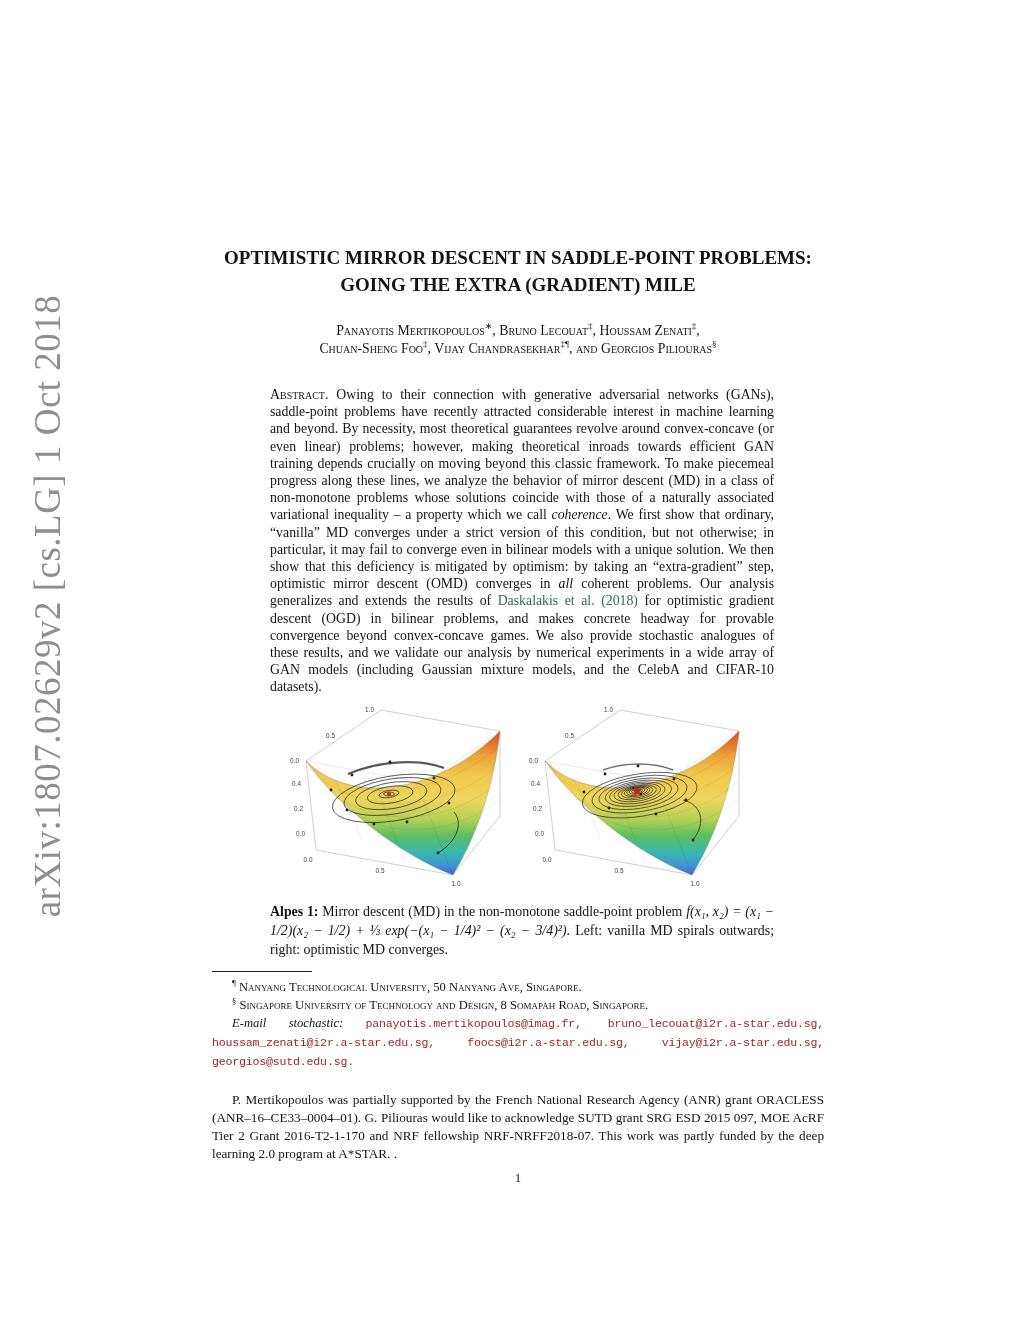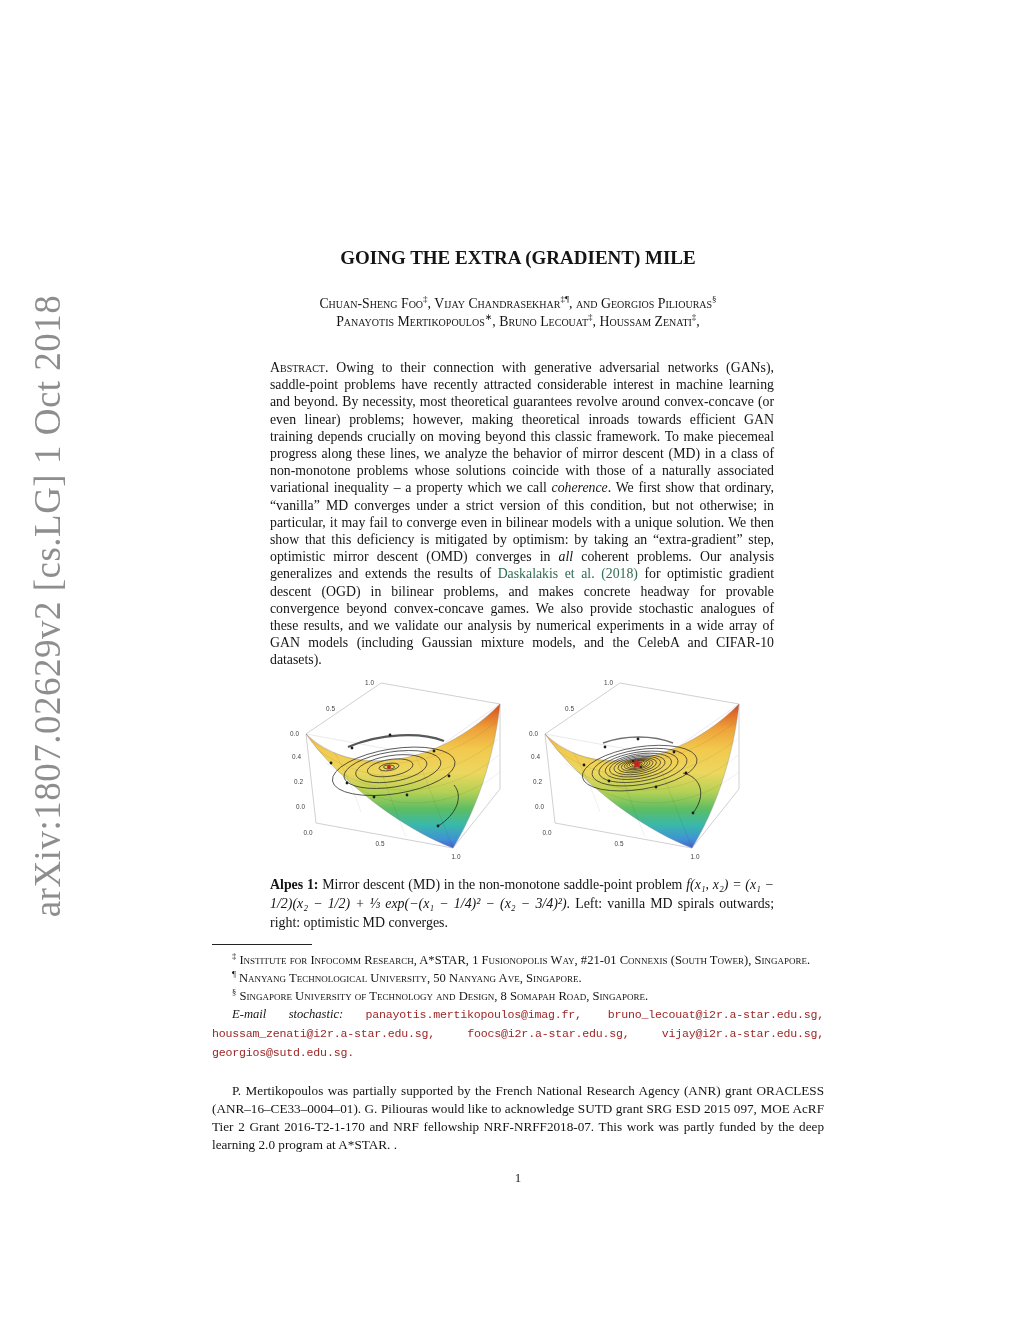--- a/index.html
+++ b/index.html
@@ -30,26 +30,27 @@
 </head>
 <body>
 
 <div class="page">
 
   <div class="arxiv-stamp">arXiv:1807.02629v2 [cs.LG] 1 Oct 2018</div>
 
   <main class="content">
 
     <h1 class="title">
+      <div>OPTIMISTIC MIRROR DESCENT IN SADDLE-POINT PROBLEMS:</div>
       <div>GOING THE EXTRA (GRADIENT) MILE</div>
     </h1>
 
     <div class="authors">
+      <div><span>Panayotis Mertikopoulos</span><sup>∗</sup><span>, </span><span>Bruno Lecouat</span><sup>‡</sup><span>, </span><span>Houssam Zenati</span><sup>‡</sup><span>,</span></div>
       <div><span>Chuan-Sheng Foo</span><sup>‡</sup><span>, </span><span>Vijay Chandrasekhar</span><sup>‡¶</sup><span>, and </span><span>Georgios Piliouras</span><sup>§</sup></div>
-      <div><span>Panayotis Mertikopoulos</span><sup>∗</sup><span>, </span><span>Bruno Lecouat</span><sup>‡</sup><span>, </span><span>Houssam Zenati</span><sup>‡</sup><span>,</span></div>
     </div>
 
     <div class="abstract"><span class="sc">Abstract.</span><span> Owing to their connection with generative adversarial networks (GANs), saddle-point problems have recently attracted considerable interest in machine learning and beyond. By necessity, most theoretical guarantees revolve around convex-concave (or even linear) problems; however, making theoretical inroads towards efficient GAN training depends crucially on moving beyond this classic framework. To make piecemeal progress along these lines, we analyze the behavior of mirror descent (MD) in a class of non-monotone problems whose solutions coincide with those of a naturally associated variational inequality – a property which we call </span><span class="it">coherence</span><span>. We first show that ordinary, “vanilla” MD converges under a strict version of this condition, but not otherwise; in particular, it may fail to converge even in bilinear models with a unique solution. We then show that this deficiency is mitigated by optimism: by taking an “extra-gradient” step, optimistic mirror descent (OMD) converges in </span><span class="it">all</span><span> coherent problems. Our analysis generalizes and extends the results of </span><a class="cite">Daskalakis et al. (2018)</a><span> for optimistic gradient descent (OGD) in bilinear problems, and makes concrete headway for provable convergence beyond convex-concave games. We also provide stochastic analogues of these results, and we validate our analysis by numerical experiments in a wide array of GAN models (including Gaussian mixture models, and the CelebA and CIFAR-10 datasets).</span></div>
 
     <div class="figures">
 
       <svg width="225" height="188" viewBox="0 0 225 188">
         <defs>
           <linearGradient id="surfL" x1="0" y1="20" x2="0" y2="178" gradientUnits="userSpaceOnUse">
             <stop offset="0" stop-color="#c22a1a"></stop>
@@ -184,21 +185,20 @@
           <text x="170" y="182" text-anchor="middle">1.0</text>
         </g>
       </svg>
 
     </div>
 
     <div class="caption"><b>Alpes 1:</b><span> Mirror descent (MD) in the non-monotone saddle-point problem </span><span class="it">f(x₁, x₂) = (x₁ − 1/2)(x₂ − 1/2) + ⅓ exp(−(x₁ − 1/4)² − (x₂ − 3/4)²)</span><span>. Left: vanilla MD spirals outwards; right: optimistic MD converges.</span></div>
 
     <div class="footnotes">
       <div class="fn-rule"></div>
-      <p class="fn"><sup>‡</sup> <span class="sc">Institute for Infocomm Research, A*STAR, 1 Fusionopolis Way, #21-01 Connexis (South Tower), Singapore.</span></p>
       <p class="fn"><sup>¶</sup> <span class="sc">Nanyang Technological University, 50 Nanyang Ave, Singapore.</span></p>
       <p class="fn"><sup>§</sup> <span class="sc">Singapore University of Technology and Design, 8 Somapah Road, Singapore.</span></p>
       <p class="fn"><i class="em-label">E-mail stochastic:</i> <span class="emails">panayotis.mertikopoulos@imag.fr, bruno_lecouat@i2r.a-star.edu.sg, houssam_zenati@i2r.a-star.edu.sg, foocs@i2r.a-star.edu.sg, vijay@i2r.a-star.edu.sg, georgios@sutd.edu.sg.</span></p>
       <p class="fn ack">P. Mertikopoulos was partially supported by the French National Research Agency (ANR) grant ORACLESS (ANR–16–CE33–0004–01). G. Piliouras would like to acknowledge SUTD grant SRG ESD 2015 097, MOE AcRF Tier 2 Grant 2016-T2-1-170 and NRF fellowship NRF-NRFF2018-07. This work was partly funded by the deep learning 2.0 program at A*STAR. .</p>
     </div>
 
     <div class="page-number">1</div>
 
   </main>
 </div>

